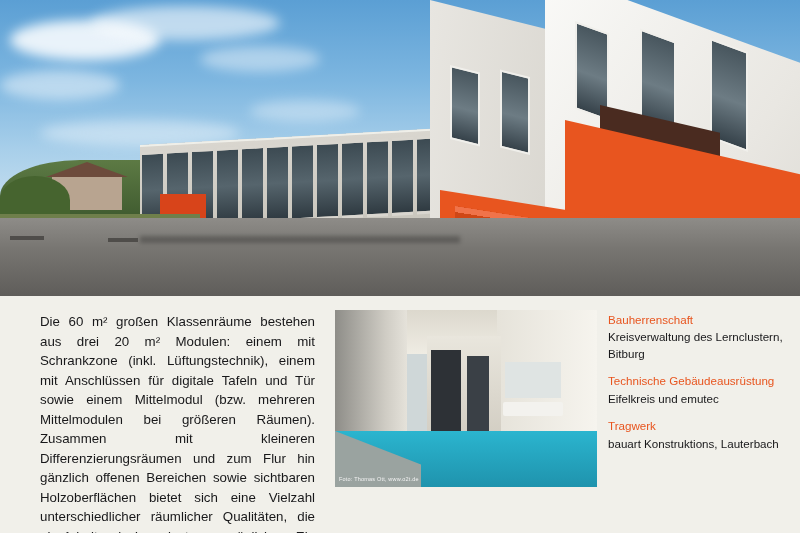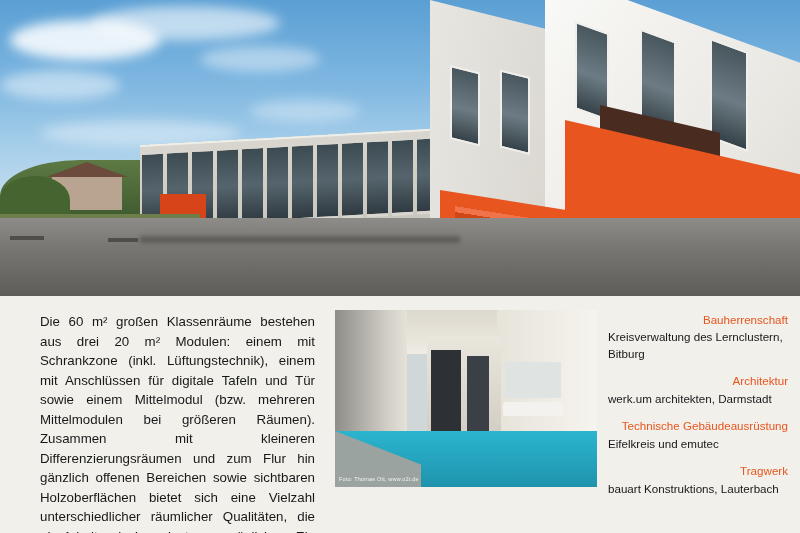--- a/index.html
+++ b/index.html
@@ -280,21 +280,20 @@
     width: 180px;
     font-size: 11.6px;
     line-height: 1.42;
     color: #18181a;
   }
   .meta-group { margin-bottom: 11px; }
   .meta-head {
     color: #e8551f;
     font-size: 11.6px;
     margin-bottom: 1px;
-    text-align: right;
   }
   .meta-line { color: #18181a; }
 </style>
 </head>
 <body>
 
 <div class="page">
 
   <div class="hero">
     <div class="sky"></div>
@@ -373,24 +372,20 @@
       <div class="p2-credit">Foto: Thomas Ott, www.o2t.de</div>
     </div>
 
     <div class="col-meta">
 
       <div class="meta-group">
         <div class="meta-head">Bauherrenschaft</div>
         <div class="meta-line">Kreisverwaltung des Lernclustern, Bitburg</div>
       </div>
 
-      <div class="meta-group">
-        <div class="meta-head">Architektur</div>
-        <div class="meta-line">werk.um architekten, Darmstadt</div>
-      </div>
 
       <div class="meta-group">
         <div class="meta-head">Technische Gebäudeausrüstung</div>
         <div class="meta-line">Eifelkreis und emutec</div>
       </div>
 
       <div class="meta-group">
         <div class="meta-head">Tragwerk</div>
         <div class="meta-line">bauart Konstruktions, Lauterbach</div>
       </div>

